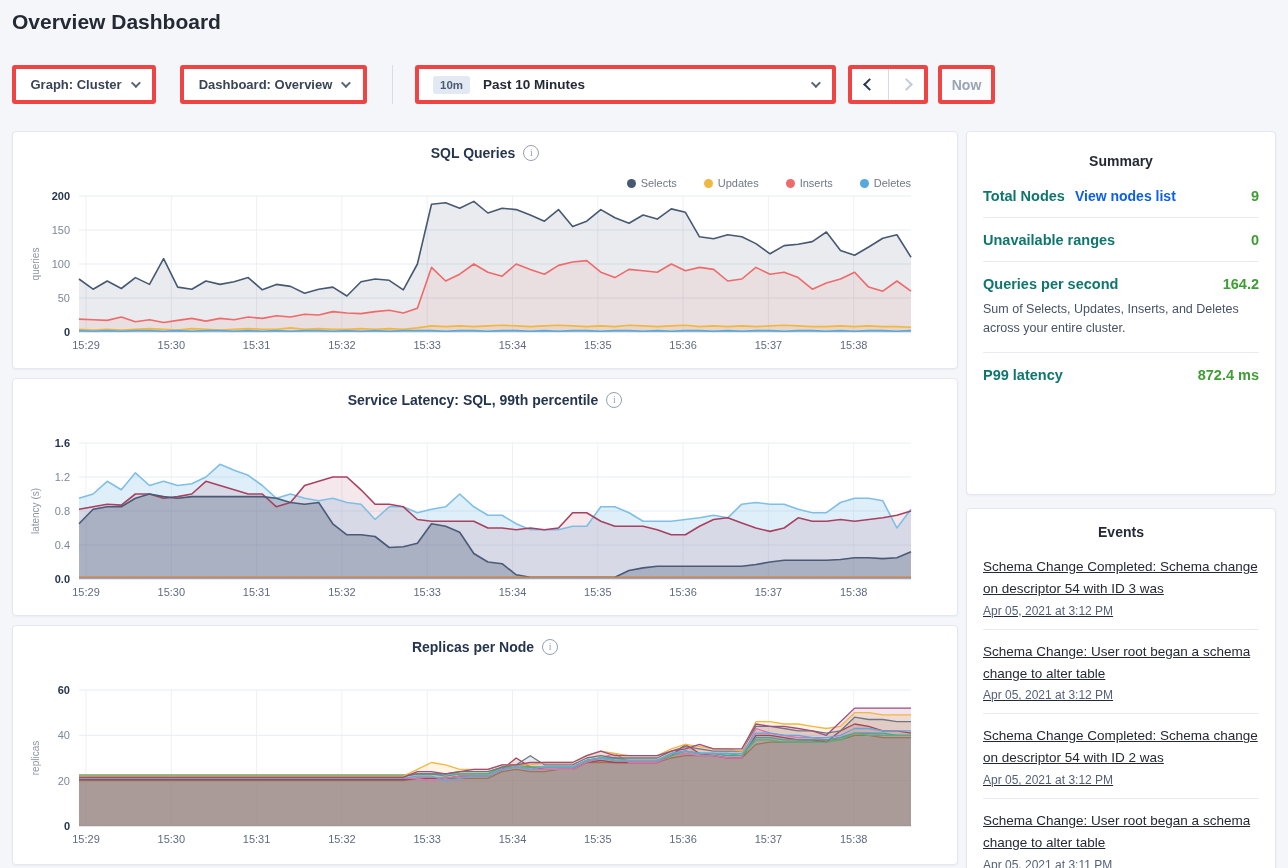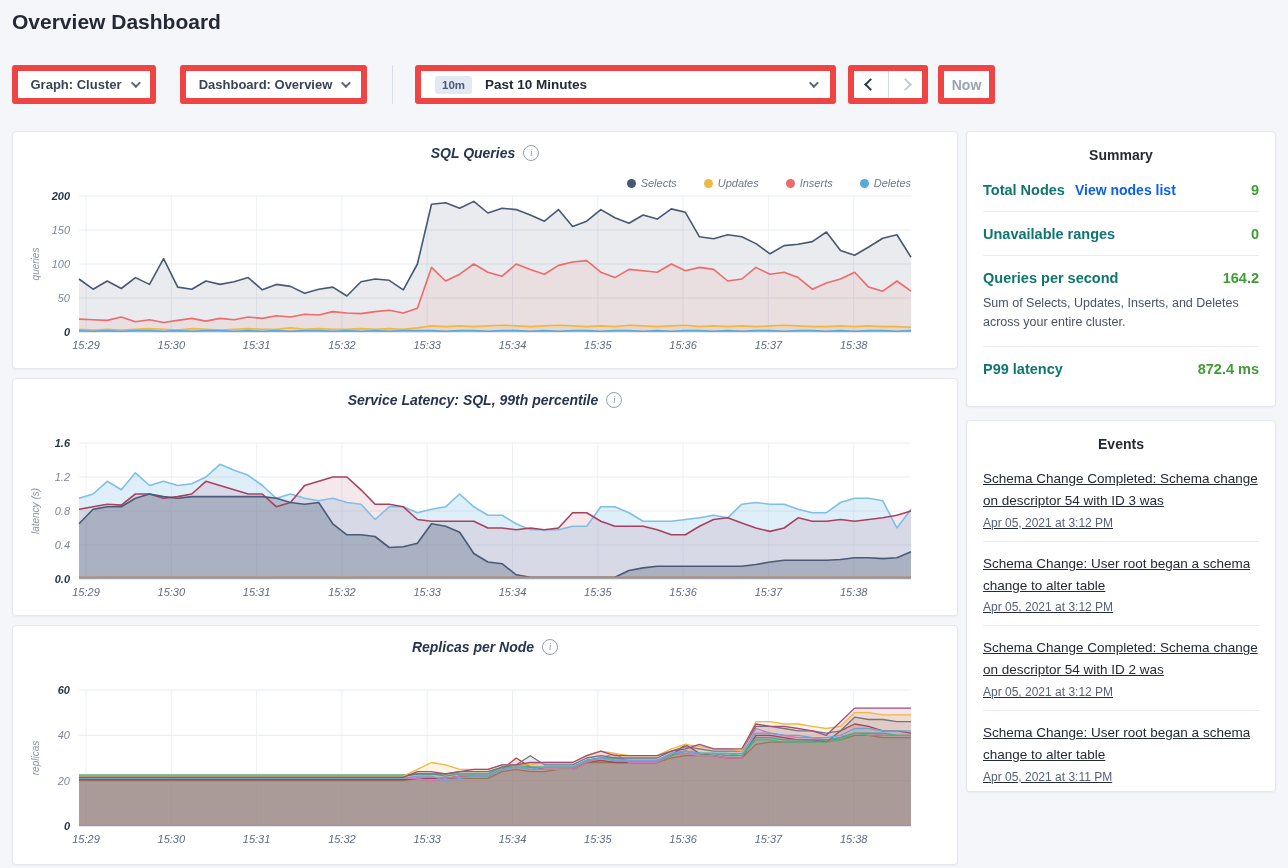--- a/index.html
+++ b/index.html
@@ -6,21 +6,21 @@
   html,body { margin:0; padding:0; }
   body {
     width:1288px; height:868px; overflow:hidden; position:relative;
     background:#f4f6fa; font-family:"Liberation Sans",sans-serif; color:#242a35;
   }
   .page-title { position:absolute; left:12px; top:10px; margin:0; font-size:21px; font-weight:600; color:#242a35; }
 
   
   .toolbar { position:absolute; left:0; top:65px; height:39px; display:flex; align-items:stretch; }
   .tb-btn, .timepicker, .now-btn, .arrow-group {
-    background:#fff; border:6px solid #ef4444; border-radius:3px;
+    background:#fff; border:4px solid #ef4444; border-radius:3px;
   }
   .tb-btn { display:flex; align-items:center; justify-content:center; gap:9px;
     font-size:13px; font-weight:bold; color:#394455; cursor:pointer; }
   .tb-btn.graph { margin-left:12px; width:144px; }
   .tb-btn.dash  { margin-left:24px; width:187px; }
   .tb-divider { margin-left:25px; width:1px; background:#d8dee8; }
   .timepicker { margin-left:22px; width:421px; display:flex; align-items:center; padding:0 14px; cursor:pointer; }
   .tp-badge { background:#e3e9f2; color:#4a5a75; font-size:11.5px; font-weight:bold; padding:3px 7px; border-radius:3px; margin-right:13px; }
   .tp-label { font-weight:bold; color:#242a35; font-size:13.5px; }
   .chev { width:7px; height:7px; border-right:2px solid #5a6578; border-bottom:2px solid #5a6578;
@@ -30,34 +30,34 @@
   .arrow-group button { width:40px; border:none; background:transparent; display:flex; align-items:center; justify-content:center; cursor:pointer; }
   .arrow-group button + button { border-left:1px solid #d5dbe4; }
   .arr { width:9px; height:9px; display:inline-block; }
   .arr.left  { border-left:2.5px solid #2c3a52; border-bottom:2.5px solid #2c3a52; transform:rotate(45deg); }
   .arr.right { border-right:2.5px solid #c3cbd8; border-top:2.5px solid #c3cbd8; transform:rotate(45deg); }
   .now-btn { margin-left:10px; width:57px; font-size:14px; font-weight:bold; color:#9aa4b4; background:#fbfcfd; cursor:default; }
 
   
   .panel { background:#fff; border:1px solid #e3e8f0; border-radius:4px; box-shadow:0 1px 2px rgba(50,65,90,0.05); }
   .charts-col { position:absolute; left:12px; top:131px; width:946px; }
-  .chart-panel { position:relative; height:238px; margin-bottom:9px;font-style:italic; }
+  .chart-panel { position:relative; height:238px; margin-bottom:9px; }
   .chart-panel.last { height:240px; margin-bottom:0; }
   .chart-title-row { position:absolute; top:13px; left:0; right:0; display:flex; justify-content:center; align-items:center; gap:8px; }
   .chart-title { font-size:14px; font-weight:bold; color:#26354f; }
   .info-icon { width:16px; height:16px; border:1px solid #94a0b4; border-radius:50%; color:#94a0b4;
     font-size:10px; line-height:14px; text-align:center; font-family:"Liberation Serif",serif; cursor:pointer; }
   .legend { position:absolute; top:45px; right:46px; display:flex; gap:27px;padding-left:30px; }
   .legend-item { display:flex; align-items:center; gap:5px; font-size:11px; color:#6e7887; cursor:pointer; }
   .legend-dot { width:9px; height:9px; border-radius:50%; background:#888; }
   .chart-host { position:absolute; left:0; top:60px; }
 
   
   .sidebar { position:absolute; left:966px; top:131px; width:310px; }
-  .summary-panel { height:276px; margin-bottom:13px; padding:0 16px; }
+  .summary-panel { height:364px; margin-bottom:13px; padding:6px 16px; }
   .panel-title { text-align:center; font-size:14px; font-weight:bold; color:#242a35; padding:15px 0 5px; }
   .srow { display:flex; align-items:baseline; flex-wrap:wrap; padding:14px 0 13px; border-bottom:1px solid #e9edf3; }
   .srow.nb { border-bottom:none; }
   .srow-label { font-size:14.5px; font-weight:bold; color:#0f766e; }
   .srow-link { font-size:14px; font-weight:bold; color:#0b5fe8; margin-left:10px; text-decoration:none; cursor:pointer; }
   .srow-value { margin-left:auto; font-size:14.5px; font-weight:bold; color:#3f9e33; }
   .srow-note { flex-basis:100%; font-size:12.5px; color:#475265; line-height:1.55; padding-top:8px; }
   .events-panel { height:372px; padding:0 16px; }
   .event { padding:11px 0 11px; border-bottom:1px solid #e9edf3; cursor:pointer;text-decoration:underline; }
   .event.nb { border-bottom:none; }

